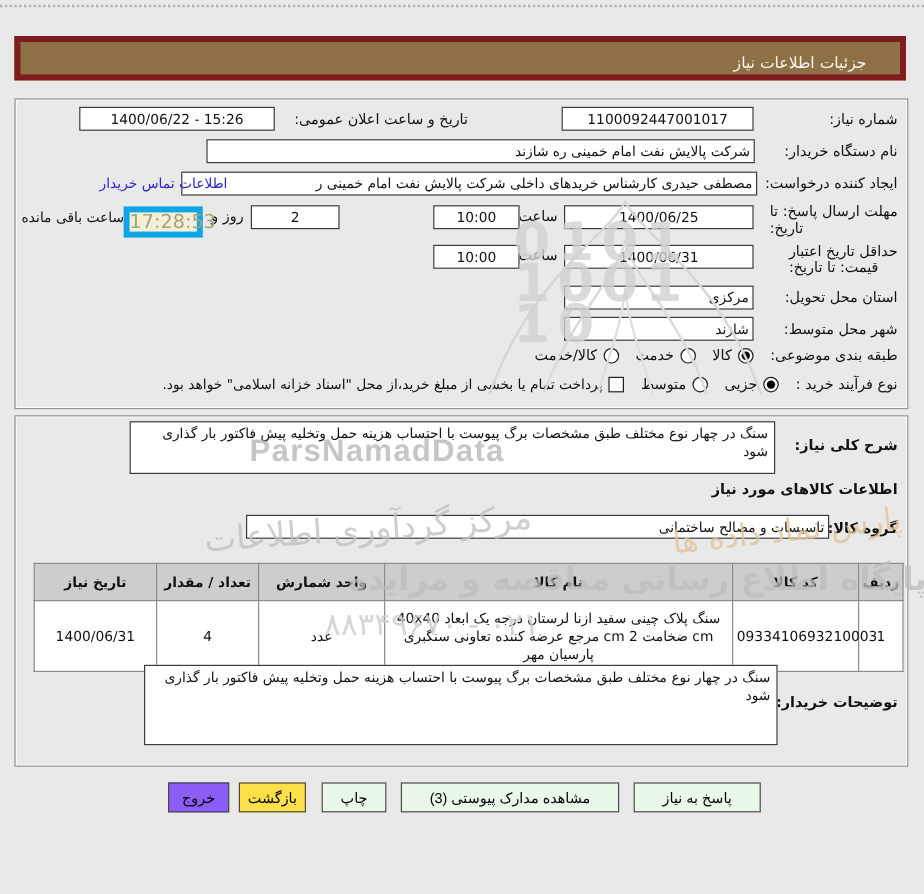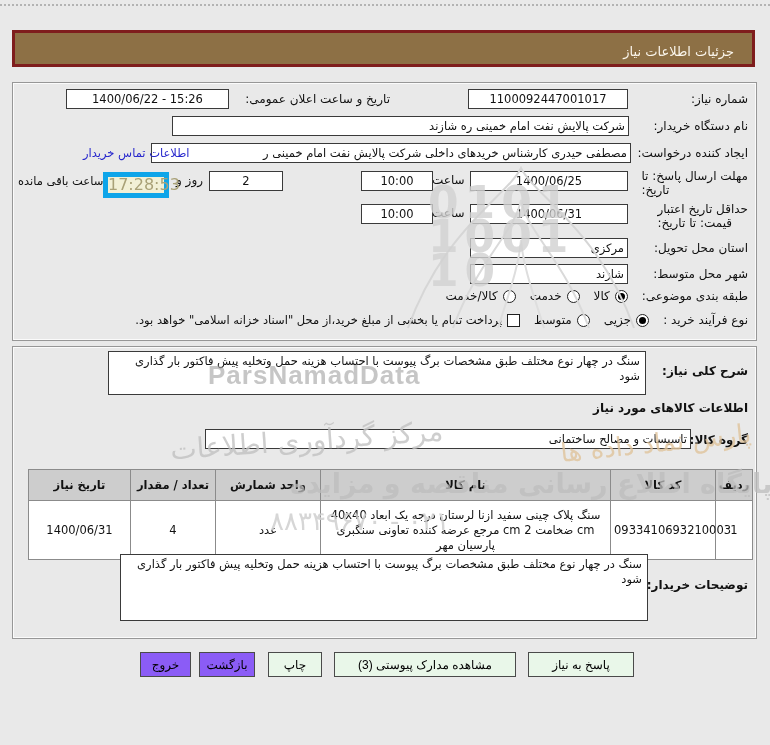--- a/index.html
+++ b/index.html
@@ -18,22 +18,22 @@
   }
   .center{text-align:center}
   .tright{text-align:right}
   .ltr{direction:ltr}
   .groupbox{
     position:absolute;border:1px solid #979797;background:transparent;
     box-shadow:inset 1px 1px 0 #fbfbfb, inset -1px -1px 0 #fbfbfb;
   }
   .titlebar{
     position:absolute;left:12px;top:30px;width:743px;height:37px;
-    border:3px solid #7f1d1d;line-height:37px;
-    font-size:13px;padding-right:18px;box-sizing:border-box;
+    border:5px solid #7f1d1d;line-height:37px;
+    font-size:13px;padding-right:28px;box-sizing:border-box;
   }
   .dotline{position:absolute;left:0;top:4px;width:770px;height:0;border-top:2px dotted #b3b3b3}
   .link{position:absolute;font-size:11.5px;white-space:nowrap;cursor:pointer}
   .countdown{
     position:absolute;height:16px;line-height:16px;width:56px;text-align:right;
     font-size:16px;border:5px solid #0ea5e9;
   }
   .rowflex{position:absolute;display:flex;align-items:center;gap:14px;direction:rtl}
   .pair{display:flex;align-items:center;gap:5px;cursor:pointer}
   .radio{width:13px;height:13px;border:1px solid #1f1f1f;border-radius:50%;background:#fff;box-sizing:border-box;flex:0 0 auto}
@@ -197,21 +197,21 @@
       </tr>
     </tbody>
   </table>
 
   <div class="lbl bold" style="right:22px;top:578px">توضیحات خریدار:</div>
   <div class="tarea" style="left:120px;top:554px;width:528px;height:67px">سنگ در چهار نوع مختلف طبق مشخصات برگ پیوست با احتساب هزینه حمل وتخلیه پیش فاکتور بار گذاری شود</div>
 
   <button class="btn green" style="left: 528px; top: 652px; width: 106px; background: rgb(233, 247, 233);">پاسخ به نیاز</button>
   <button class="btn green" style="left: 334px; top: 652px; width: 182px; background: rgb(233, 247, 233);">مشاهده مدارک پیوستی (3)</button>
   <button class="btn green" style="left: 268px; top: 652px; width: 54px; background: rgb(233, 247, 233);">چاپ</button>
-  <button class="btn pink" style="left: 199px; top: 652px; width: 56px; background: #8b5cf6;">بازگشت</button>
+  <button class="btn pink" style="left: 199px; top: 652px; width: 56px; background: #fde047;">بازگشت</button>
   <button class="btn pink" style="left: 140px; top: 652px; width: 51px; background: #8b5cf6;">خروج</button>
 
 </div>
 
 <div id="wm">
 
   <svg class="wm" style="left:388px;top:160px" width="265" height="170" viewBox="0 0 265 170">
     <path d="M20,168 C55,70 120,35 133,8 C146,35 211,70 246,168" fill="none" stroke="#d6d6d6" stroke-width="2"></path>
     <path d="M65,168 C90,100 128,70 133,40 C138,70 176,100 201,168" fill="none" stroke="#dadada" stroke-width="2"></path>
     <path d="M110,168 C122,130 131,105 133,80 C135,105 144,130 156,168" fill="none" stroke="#dedede" stroke-width="2"></path>

